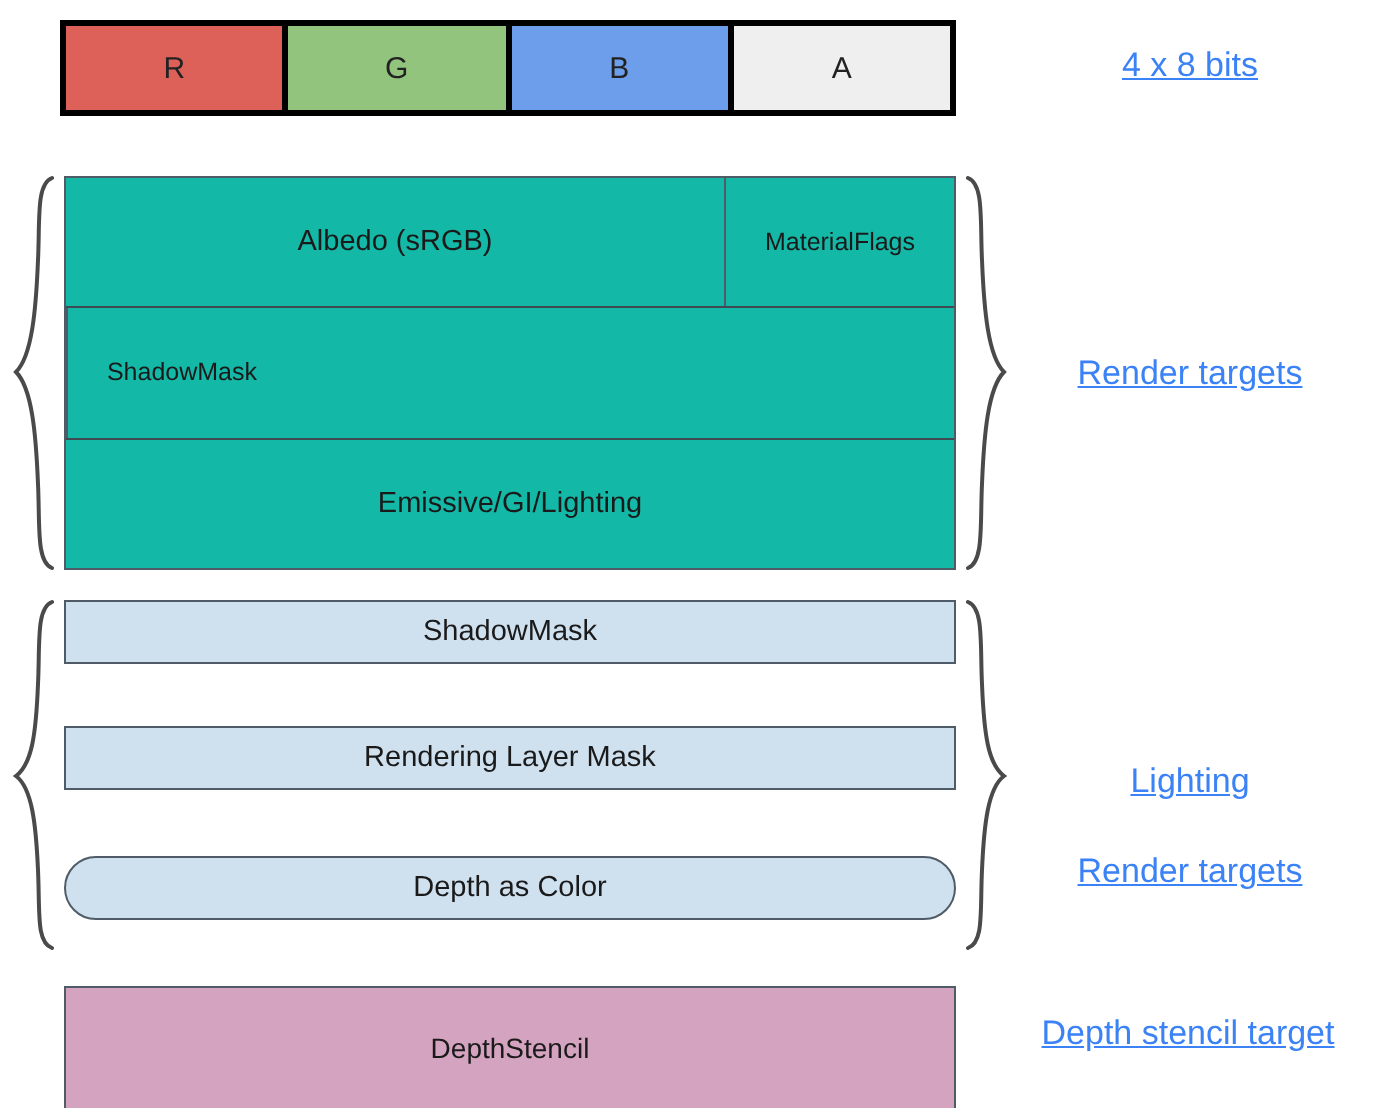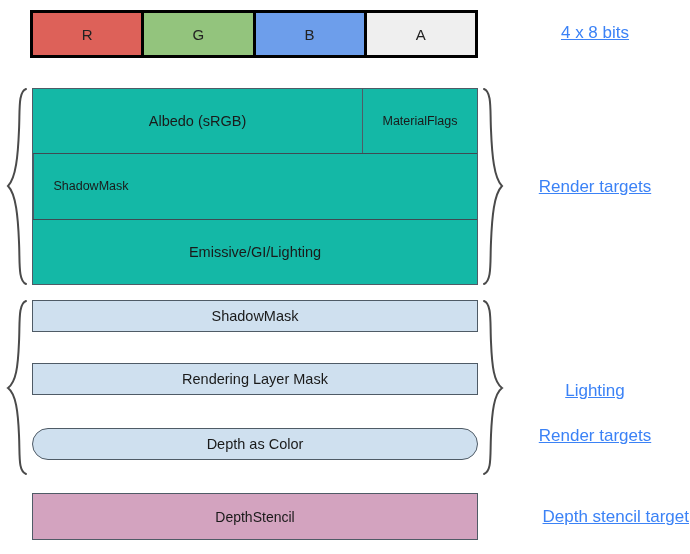--- a/index.html
+++ b/index.html
@@ -100,21 +100,21 @@
   .opt-box.b0 { top: 300px; }
   .opt-box.b1 { top: 363px; }
   .opt-box.b2 { top: 428px; border-radius: 16px; }
 
   
   .ds-box {
     position: absolute;
     left: 32px;
     top: 493px;
     width: 446px;
-    height: 47px;
+    height: 62px;
     background: #d3a3bf;
     border: 1px solid #4f5b66;
     box-sizing: border-box;
     display: flex;
     align-items: center;
     justify-content: center;
     font-size: 14px;
   }
 
   
@@ -132,21 +132,21 @@
     position: absolute;
     font-size: 17px;
     color: #3b82f6;
     line-height: 1.32;
     white-space: pre-line;
     text-decoration: underline;
   }
   .cap-bits   { left: 510px; top: 22px;  width: 170px; text-align: center; }
   .cap-rt     { left: 510px; top: 176px; width: 170px; text-align: center; }
   .cap-opt    { left: 505px; top: 358px; width: 180px; text-align: center; }
-  .cap-ds     { left: 499px; top: 506px; width: 190px; text-align: right; }
+  .cap-ds     { left: 499px; top: 506px; width: 190px; text-align: center; }
 </style>
 </head>
 <body>
 
 <div id="diagram">
 
   <div class="rgba-bar">
     <div class="rgba-cell" style="background:#DD6159">
       <span>R</span>
     </div>

